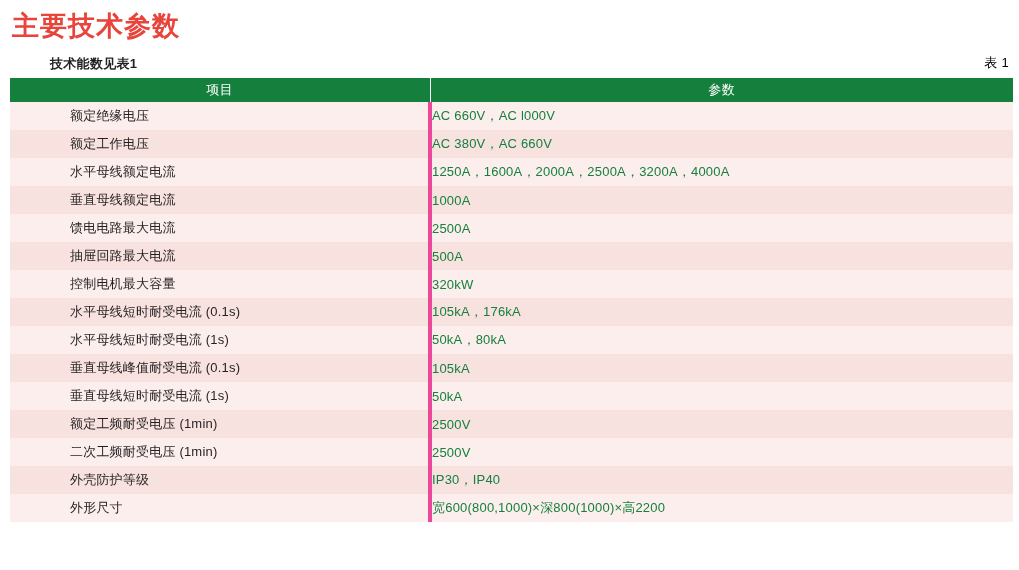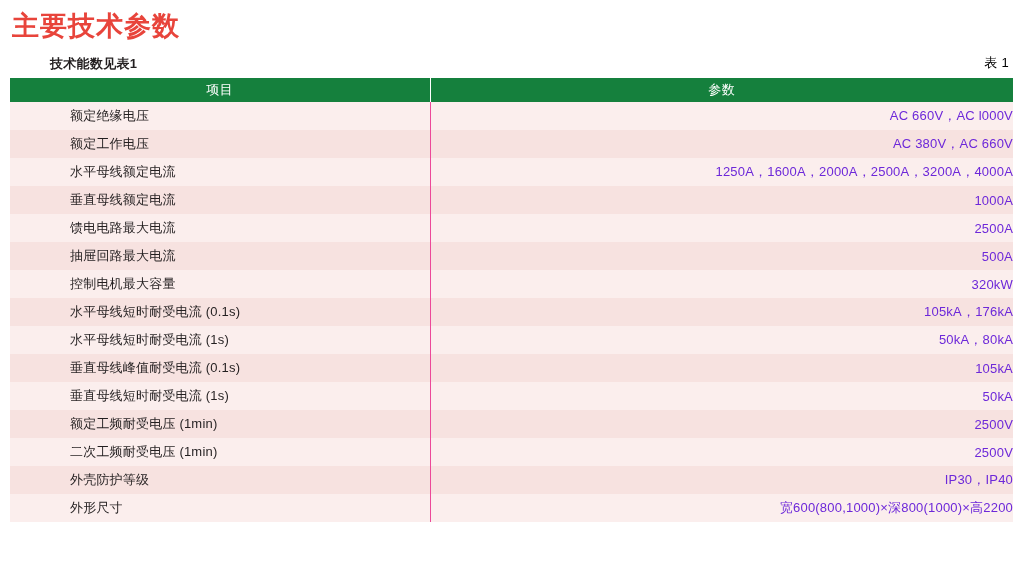--- a/index.html
+++ b/index.html
@@ -73,26 +73,26 @@
   table.spec td {
     height: 28px;
     font-size: 13px;
     padding: 0;
     border: none;
     letter-spacing: 0.2px;
   }
   table.spec td.item {
     padding-left: 60px;
     text-align: left;
-    border-right: 1px solid #ec4899;
+    border-right: 4px solid #ec4899;
     color: #231f20;
   }
   table.spec td.value {
-    text-align: right;
-    color: #6d28d9;
+    text-align: left;
+    color: #15803d;
   }
   table.spec tbody tr:nth-child(odd) td {
     background: #fbeeed;
   }
   table.spec tbody tr:nth-child(even) td {
     background: #f7e2e0;
   }
   .col-item { width: 420px; }
   .col-value { width: 583px; }
 </style>

